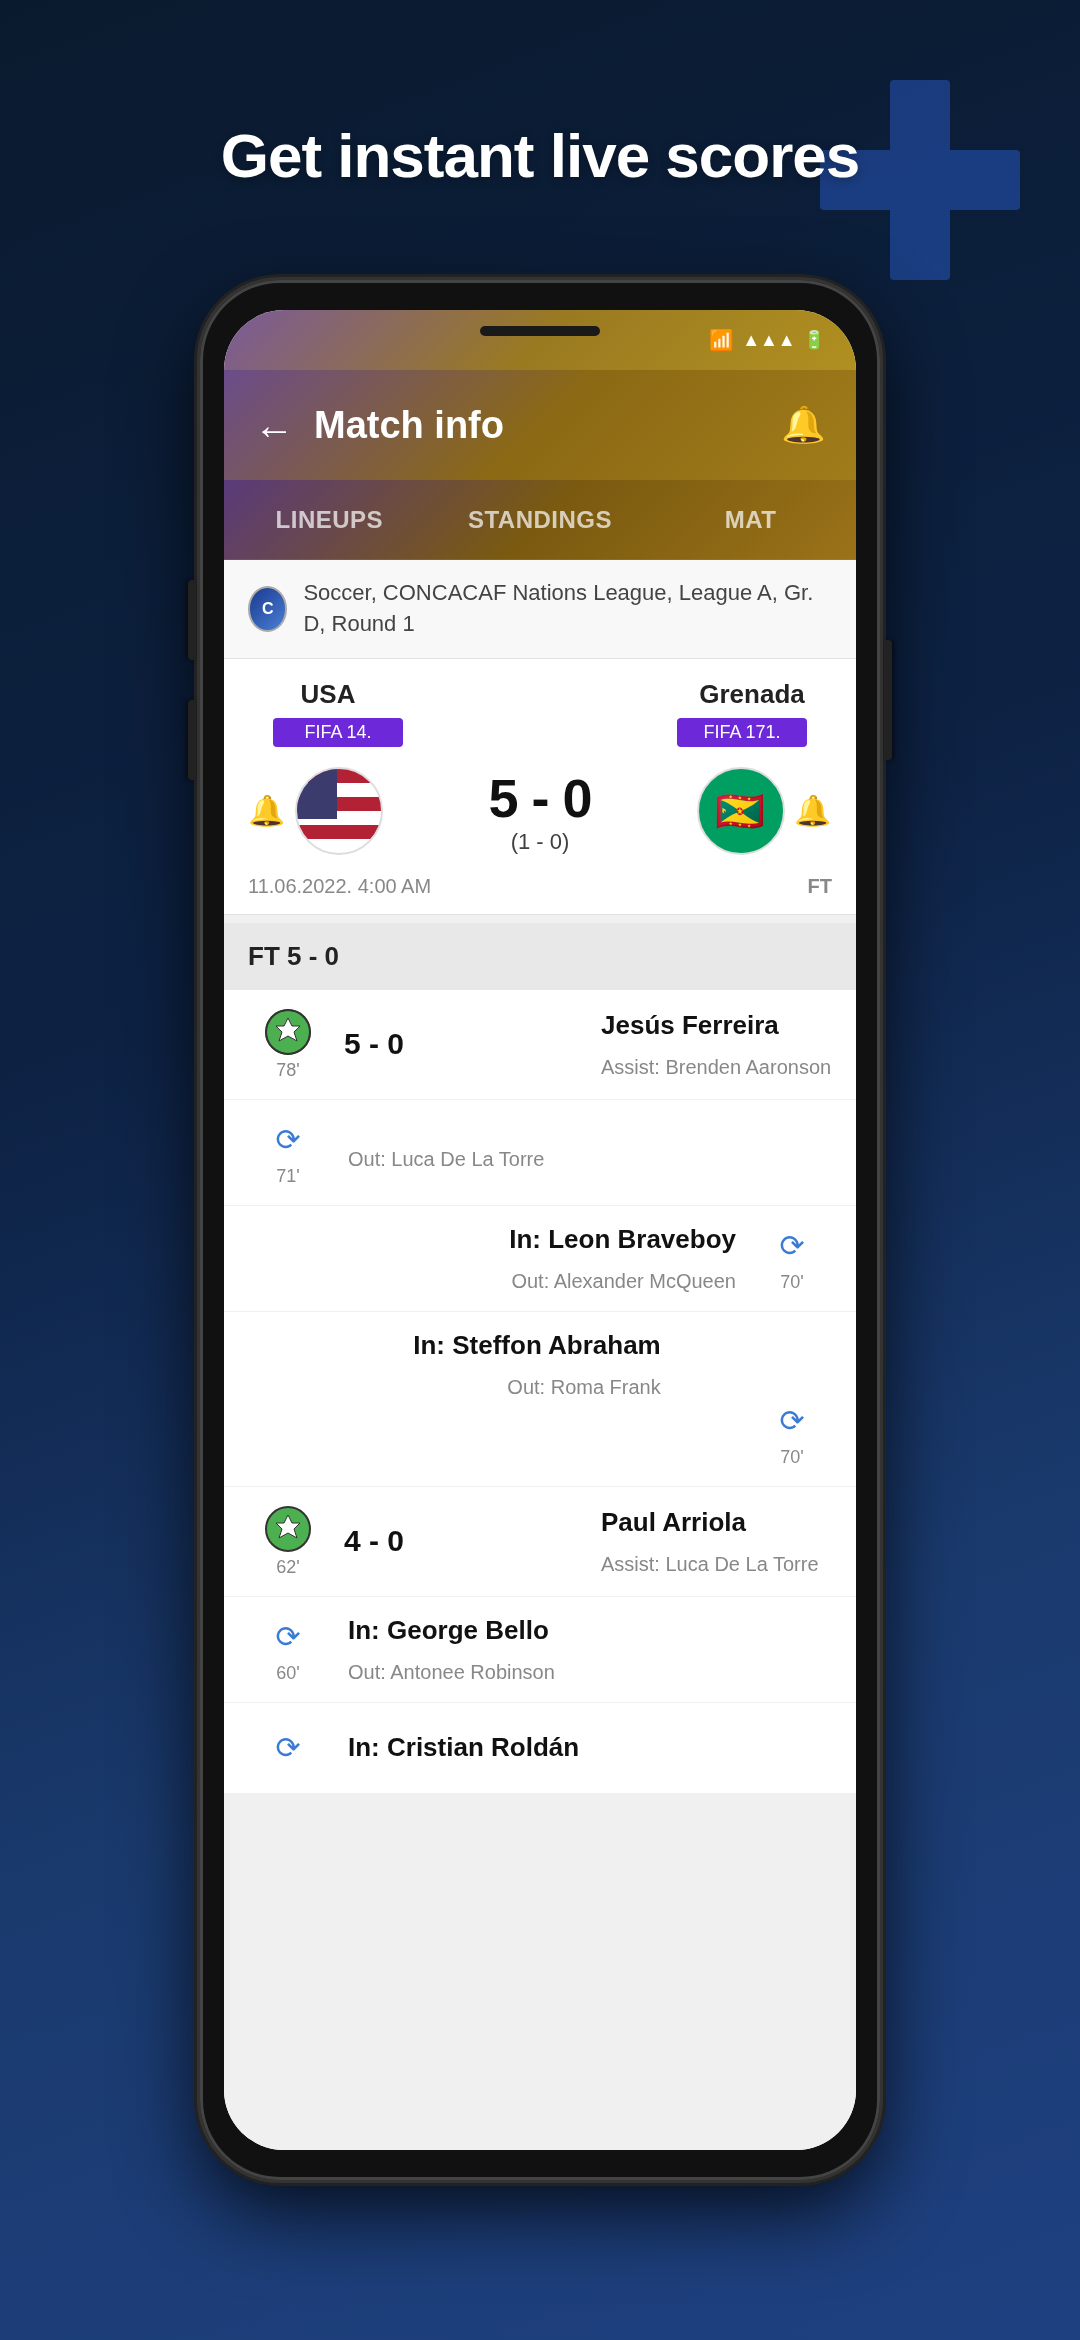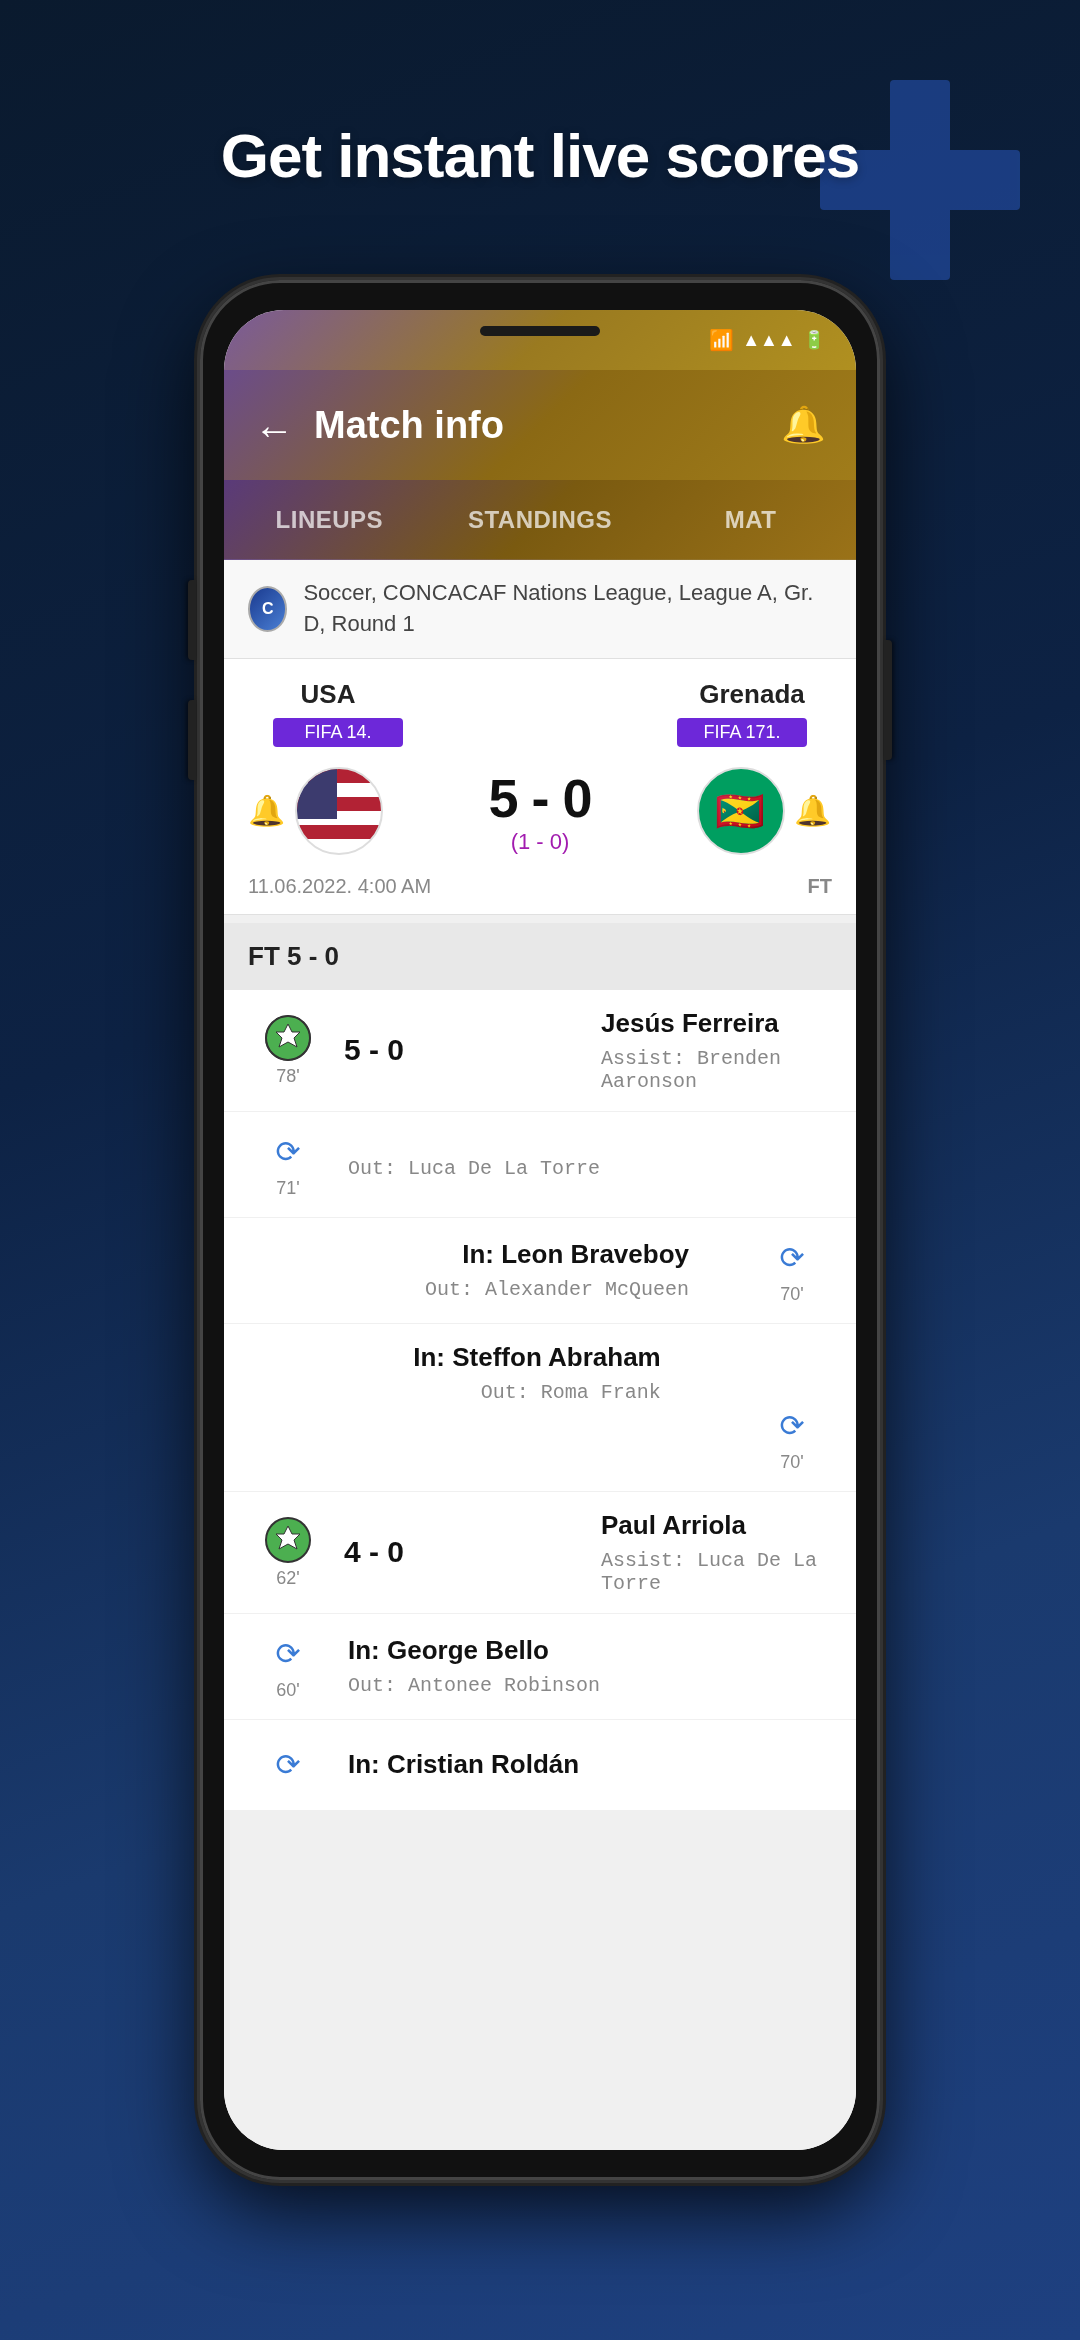--- a/index.html
+++ b/index.html
@@ -257,21 +257,21 @@
     }
     .score-center {
       font-size: 54px;
       font-weight: 800;
       color: #111;
       text-align: center;
       letter-spacing: -1px;
     }
     .score-sub {
       font-size: 22px;
-      color: #a21caf;
+      color: #404040;
       text-align: center;
     }
     .fifa-badge {
       background: #6d28d9;
       color: white;
       font-size: 18px;
       padding: 4px 12px;
       border-radius: 4px;
       text-align: center;
       width: 130px;
@@ -359,22 +359,21 @@
       padding-left: 10px;
     }
     .event-player {
       font-size: 26px;
       font-weight: 600;
       color: #111;
     }
     .event-assist {
       font-size: 20px;
       color: #888;
-      margin-top: 8px;
-      font-family: Liberation Mono, monospace;
+      margin-top: 15px;
     }
     .event-right {
       display: flex;
       flex-direction: column;
       align-items: center;
       width: 80px;
       flex-shrink: 0;
       margin-left: auto;
     }
 
@@ -574,21 +573,21 @@
             <div class="sub-arrow">
               <span style="color:#3a7bd5;font-size:30px;">⟳</span>
             </div>
             <span style="font-size:18px;color:#888;margin-top:4px;">71'</span>
           </div>
           <div class="event-info" style="padding-left:20px;">
             <div class="event-assist">Out: Luca De La Torre</div>
           </div>
         </div>
 
-        <div class="event-row" style="justify-content:flex-end;gap:47px;">
+        <div class="event-row" style="justify-content:flex-end;">
           <div class="event-info" style="text-align:right;padding-right:16px;">
             <div class="event-player">In: Leon Braveboy</div>
             <div class="event-assist">Out: Alexander McQueen</div>
           </div>
           <div class="event-right">
             <div class="sub-arrow">
               <span style="color:#3a7bd5;font-size:30px;">⟳</span>
             </div>
             <span style="font-size:18px;color:#888;margin-top:4px;">70'</span>
           </div>

